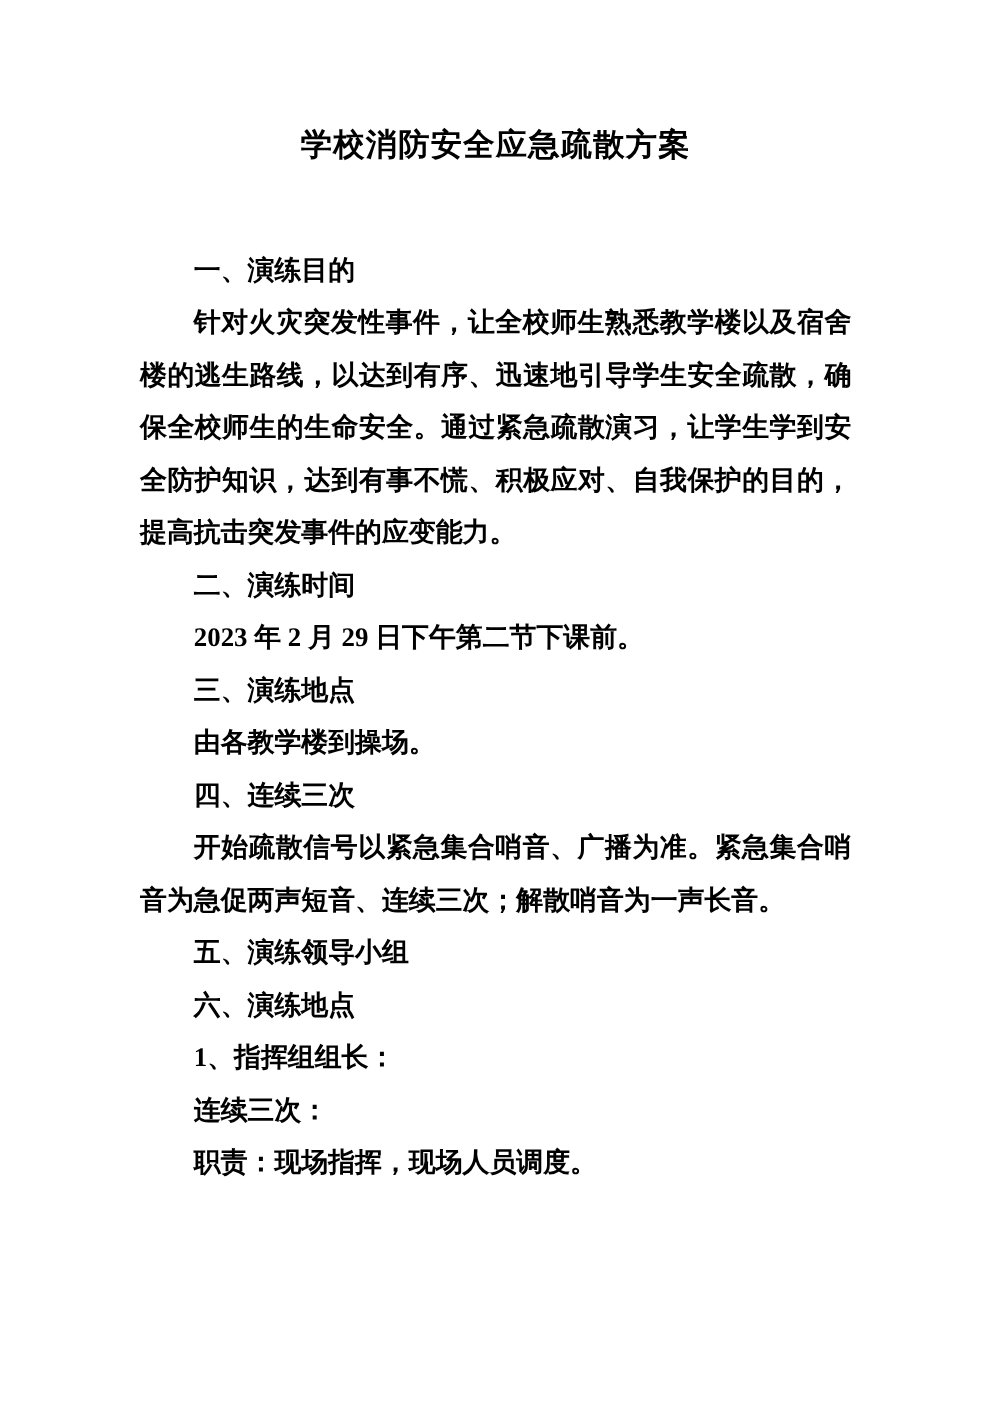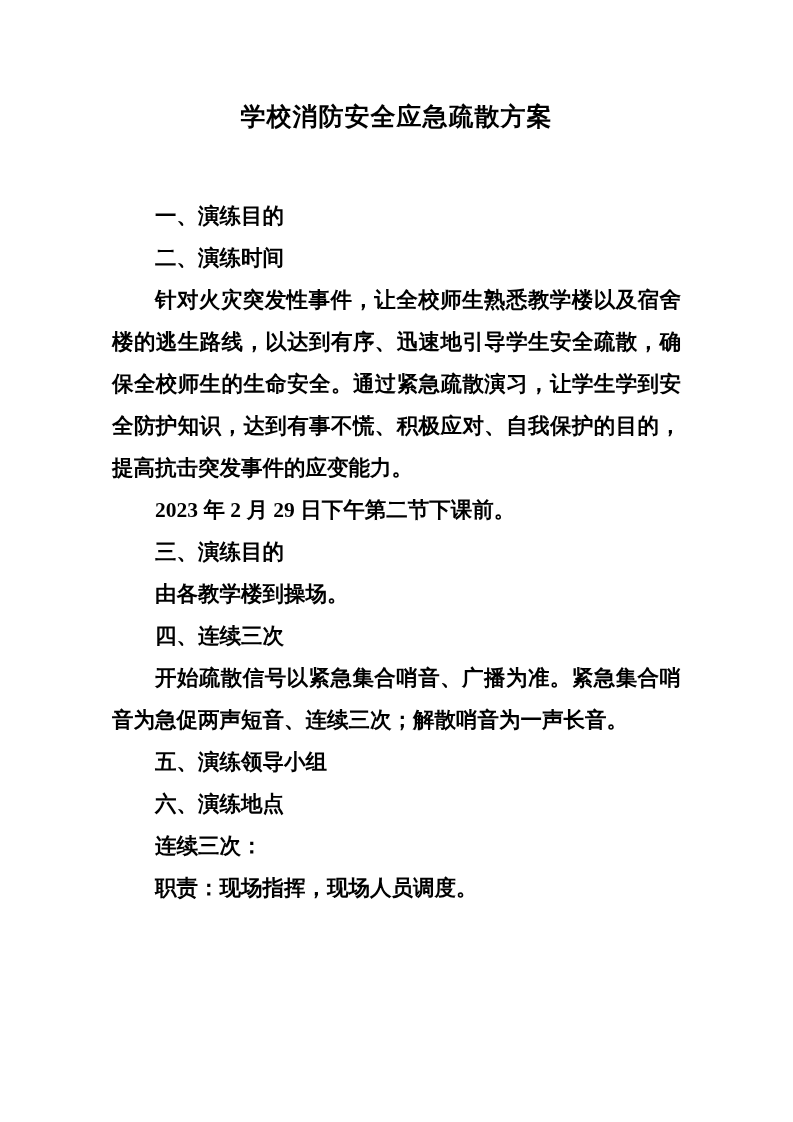--- a/index.html
+++ b/index.html
@@ -38,25 +38,26 @@
     overflow-wrap: break-word;
   }
 </style>
 </head>
 <body>
 
 <div class="page">
   <h1 class="doc-title">学校消防安全应急疏散方案</h1>
   <div class="doc-body">
       <p>一、演练目的</p>
+      <p>针对火灾突发性事件，让全校师生熟悉教学楼以及宿舍楼的逃生路线，以达到有序、迅速地引导学生安全疏散，确保全校师生的生命安全。通过紧急疏散演习，让学生学到安全防护知识，达到有事不慌、积极应对、自我保护的目的，提高抗击突发事件的应变能力。</p>
       <p>二、演练时间</p>
-      <p>针对火灾突发性事件，让全校师生熟悉教学楼以及宿舍楼的逃生路线，以达到有序、迅速地引导学生安全疏散，确保全校师生的生命安全。通过紧急疏散演习，让学生学到安全防护知识，达到有事不慌、积极应对、自我保护的目的，提高抗击突发事件的应变能力。</p>
       <p>2023 年 2 月 29 日下午第二节下课前。</p>
-      <p>三、演练目的</p>
+      <p>三、演练地点</p>
       <p>由各教学楼到操场。</p>
       <p>四、连续三次</p>
       <p>开始疏散信号以紧急集合哨音、广播为准。紧急集合哨音为急促两声短音、连续三次；解散哨音为一声长音。</p>
       <p>五、演练领导小组</p>
       <p>六、演练地点</p>
+      <p>1、指挥组组长：</p>
       <p>连续三次：</p>
       <p>职责：现场指挥，现场人员调度。</p>
     </div>
 </div>
 
 </body></html>

